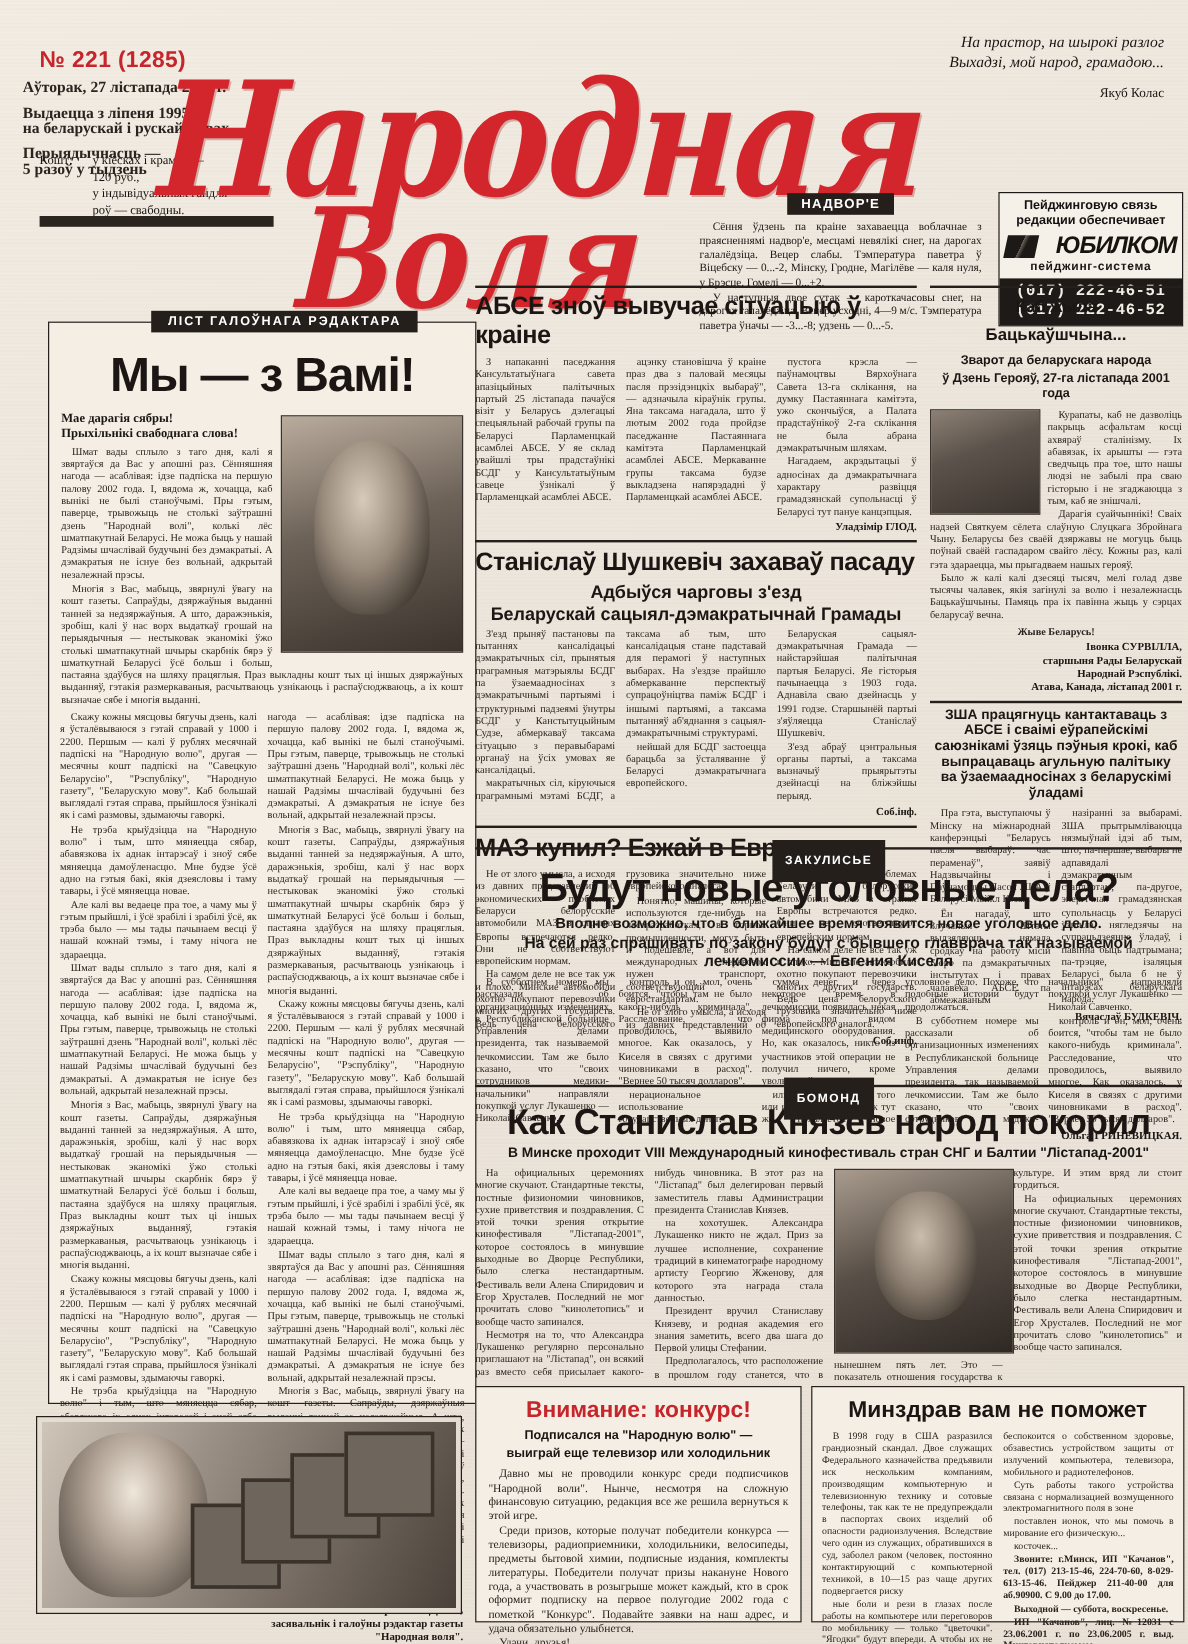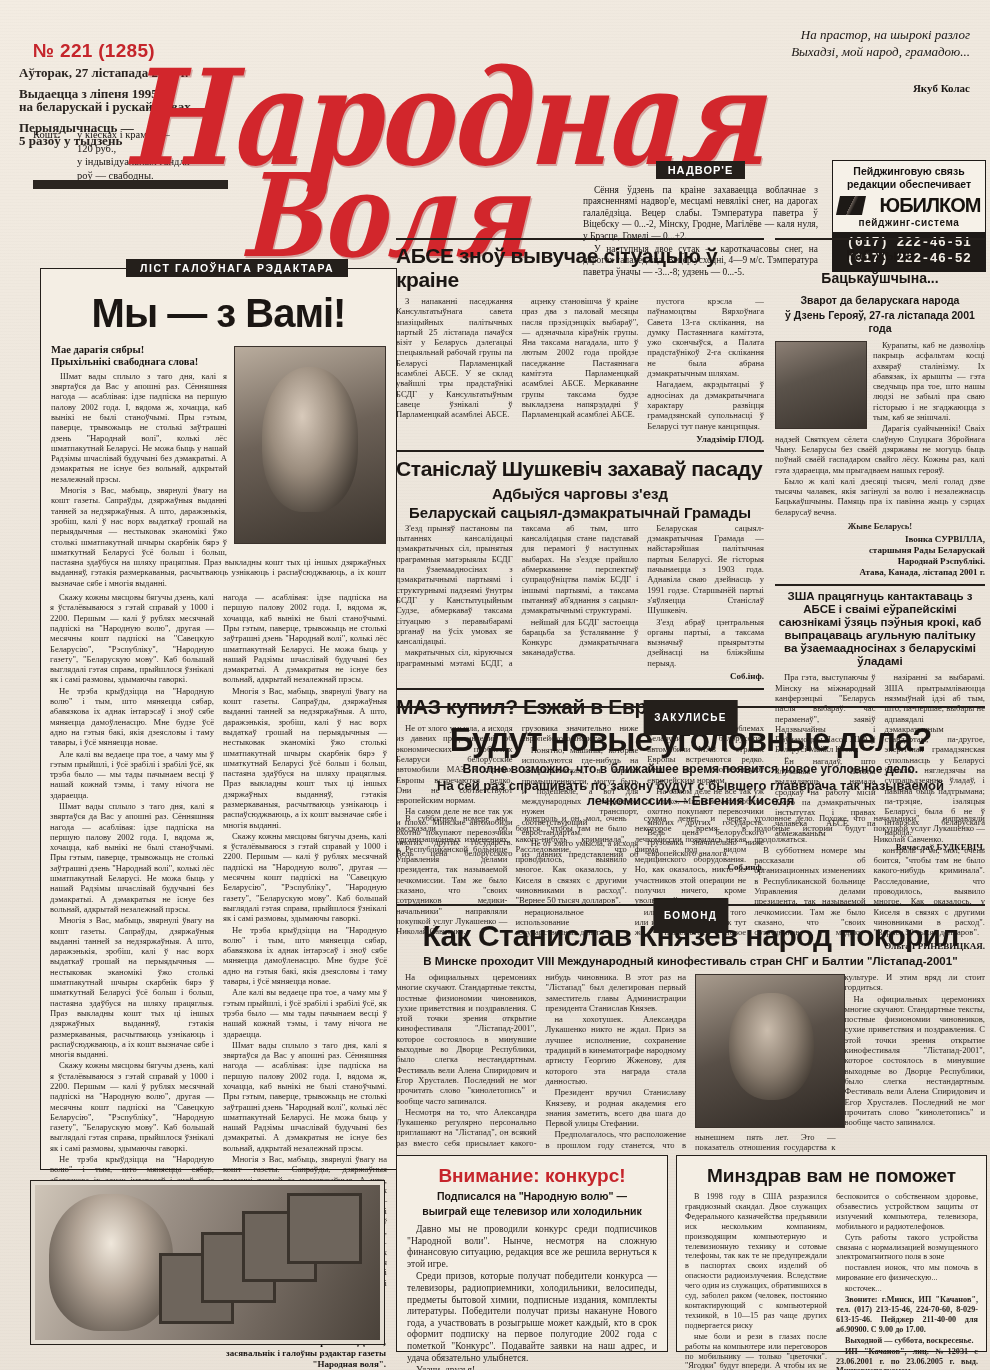--- a/index.html
+++ b/index.html
@@ -33,32 +33,32 @@
     font-family:"DejaVu Serif",serif;
   }
   .logo .l1,.logo .l2{
     position:absolute;color:#d2262c;font-style:italic;font-weight:bold;
     letter-spacing:-2px;text-shadow:1.5px 1.5px 0 rgba(150,25,30,.30);
   }
   .logo .l1{left:6px;top:-12px;font-size:112px;transform:scaleY(1.18) skewX(-4deg);transform-origin:left top;}
   .logo .l2{left:122px;top:96px;font-size:96px;transform:scaleY(1.2) skewX(-5deg);transform-origin:left top;}
   .epigraph{position:absolute;right:20px;top:26px;width:270px;text-align:right;
     font-family:"Liberation Serif",serif;font-style:italic;font-size:13px;line-height:17px;color:#1a1614;}
-  .epigraph .author{display:block;margin-top:20px;font-style:normal;font-weight:bold;font-size:11px;}
+  .epigraph .author{display:block;margin-top:10px;font-style:normal;font-weight:normal;font-size:11px;}
   
   .weather{position:absolute;left:583px;top:160px;width:235px;}
   .sect-tag{display:inline-block;background:#241f1b;color:#fff;font-family:"Liberation Sans",sans-serif;
     font-weight:bold;font-size:11px;letter-spacing:1px;padding:3px 12px 3px 12px;}
   .tag-center{text-align:center;}
   .weather-body{margin-top:6px;font-size:9.4px;line-height:11.4px;text-align:justify;}
   .weather-body p{margin:0 0 2px 0;text-indent:11px;}
   .ad-pager{position:absolute;left:832px;top:160px;width:152px;border:1.5px solid #1e1a17;background:#f6f1e8;}
   .ad-pager .head{text-align:center;font-family:"Liberation Sans",sans-serif;font-weight:bold;
     font-size:10.5px;line-height:13px;padding:4px 3px 2px;color:#141110;}
-  .ad-pager .brand{display:flex;align-items:center;justify-content:center;gap:16px;padding:1px 0 0;}
+  .ad-pager .brand{display:flex;align-items:center;justify-content:center;gap:16px;padding:1px 0 0;font-style:italic;}
   .ad-pager .brand .mark{width:26px;height:19px;background:linear-gradient(105deg,#1d1916 48%,#6b615a 48%,#1d1916 62%);
     transform:skewX(-12deg);}
   .ad-pager .brand .bn{font-family:"Liberation Sans",sans-serif;font-weight:bold;font-size:20px;letter-spacing:-1px;color:#17130f;}
   .ad-pager .sub{text-align:center;font-family:"Liberation Sans",sans-serif;font-weight:bold;
     font-size:10px;letter-spacing:.6px;padding:0 0 4px;}
   .ad-pager .phones{background:#1e1a17;color:#f4efe6;text-align:center;padding:3px 0 4px;}
   .ad-pager .phones div{font-family:"Liberation Mono",monospace;font-weight:bold;font-size:13px;line-height:16px;letter-spacing:.5px;}
   .body-txt{font-size:8.6px;line-height:10.3px;text-align:justify;color:#2a2420;}
   .body-txt p{margin:0 0 1px 0;text-indent:9px;}
   .cols2{column-count:2;column-gap:9px;}
@@ -255,21 +255,21 @@
     </div>
     <div class="sig">Уладзімір ГЛОД.</div>
 
     <div class="rule-h" style="margin:5px 0 5px;"></div>
     <h2 class="art-h1">Станіслаў Шушкевіч захаваў пасаду</h2>
     <div class="art-h2">Адбыўся чарговы з'езд</div>
     <div class="art-h2">Беларускай сацыял-дэмакратычнай Грамады</div>
     <div class="body-txt cols3">
       <p>З'езд прыняў пастановы па пытаннях кансалідацыі дэмакратычных сіл, прынятыя праграмныя матэрыялы БСДГ па ўзаемаадносінах з дэмакратычнымі партыямі і структурнымі падзеямі ўнутры БСДГ у Канстытуцыйным Судзе, абмеркаваў таксама сітуацыю з перавыбарамі органаў на ўсіх умовах яе кансалідацыі.</p>
       <p>макратычных сіл, кіруючыся праграмнымі мэтамі БСДГ, а таксама аб тым, што кансалідацыя стане падставай для перамогі ў наступных выбарах. На з'ездзе прайшло абмеркаванне перспектыў супрацоўніцтва паміж БСДГ і іншымі партыямі, а таксама пытанняў аб'яднання з сацыял-дэмакратычнымі структурамі.</p>
-      <p>нейшай для БСДГ застоецца барацьба за ўсталяванне ў Конкурс дэмакратычнага заканадаўства.</p>
+      <p>нейшай для БСДГ застоецца барацьба за ўсталяванне ў Беларусі дэмакратычнага европейского.</p>
       <p>Беларуская сацыял-дэмакратычная Грамада — найстарэйшая палітычная партыя Беларусі. Яе гісторыя пачынаецца з 1903 года. Аднавіла сваю дзейнасць у 1991 годзе. Старшынёй партыі з'яўляецца Станіслаў Шушкевіч.</p>
       <p>З'езд абраў цэнтральныя органы партыі, а таксама вызначыў прыярытэты дзейнасці на бліжэйшы перыяд.</p>
     </div>
     <div class="sig">Соб.інф.</div>
 
     <div class="rule-h" style="margin:6px 0 5px;"></div>
     <h2 class="art-h1">МАЗ купил? Езжай в Европу...</h2>
     <div class="body-txt cols3">
       <p>Не от злого умысла, а исходя из давних представлений об экономических проблемах Беларуси белорусские автомобили МАЗ в странах Европы встречаются редко. Они не соответствуют европейским нормам.</p>
       <p>На самом деле не все так уж и плохо. Минские автомобили охотно покупают перевозчики многих других государств. Ведь цена белорусского грузовика значительно ниже европейского аналога.</p>

